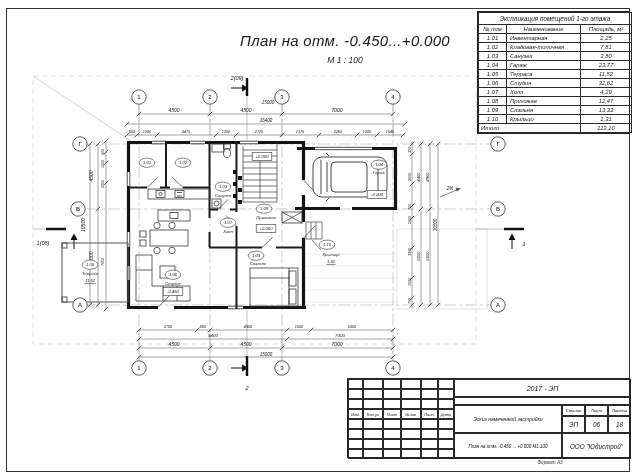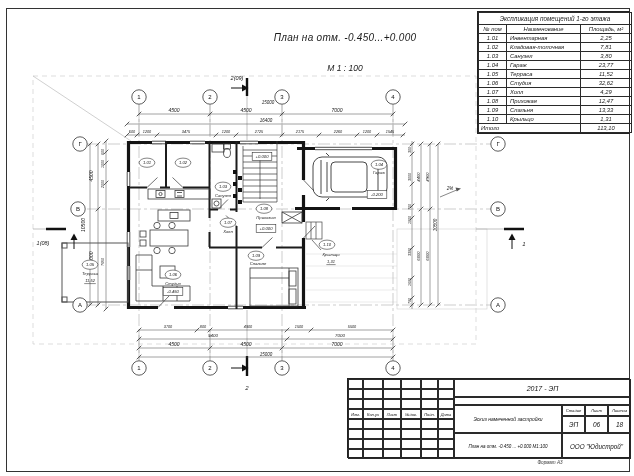--- a/index.html
+++ b/index.html
@@ -1,22 +1,22 @@
 <!DOCTYPE html>
 <html><head>
 <meta charset="utf-8">
 <style>
   html,body{margin:0;padding:0;}
   body{width:634px;height:476px;background:#ffffff;position:relative;overflow:hidden;
        font-family:"Liberation Sans",sans-serif;color:#1b1b1b;}
   .abs{position:absolute;box-sizing:border-box;}
   
   .plan-heading{left:235px;top:32px;width:220px;text-align:center;font-style:italic;}
-  .plan-heading .l1{font-size:10px;letter-spacing:0.3px;}
-  .plan-heading .l2{font-size:8.5px;margin-top:20px;}
+  .plan-heading .l1{font-size:15px;letter-spacing:0.3px;}
+  .plan-heading .l2{font-size:8.5px;margin-top:6px;}
   
   .expl-wrap{left:477px;top:11px;width:153px;border:1.4px solid #222;background:#fff;}
   table.expl{border-collapse:collapse;width:100%;font-style:italic;table-layout:fixed;}
   table.expl td,table.expl th{border:0.8px solid #2a2a2a;font-weight:normal;font-size:5.8px;
       line-height:1.1;padding:0.5px 1px;height:7px;text-align:center;font-style:italic;color:#1b1b1b;}
   table.expl .title-cell{font-size:6.4px;height:10px;border-bottom:1px solid #2a2a2a;}
   table.expl .name-cell{text-align:left;padding-left:3px;}
   table.expl .total-label{text-align:left;padding-left:2px;}
   col.c1{width:28px;} col.c2{width:74px;} col.c3{width:51px;}
   

